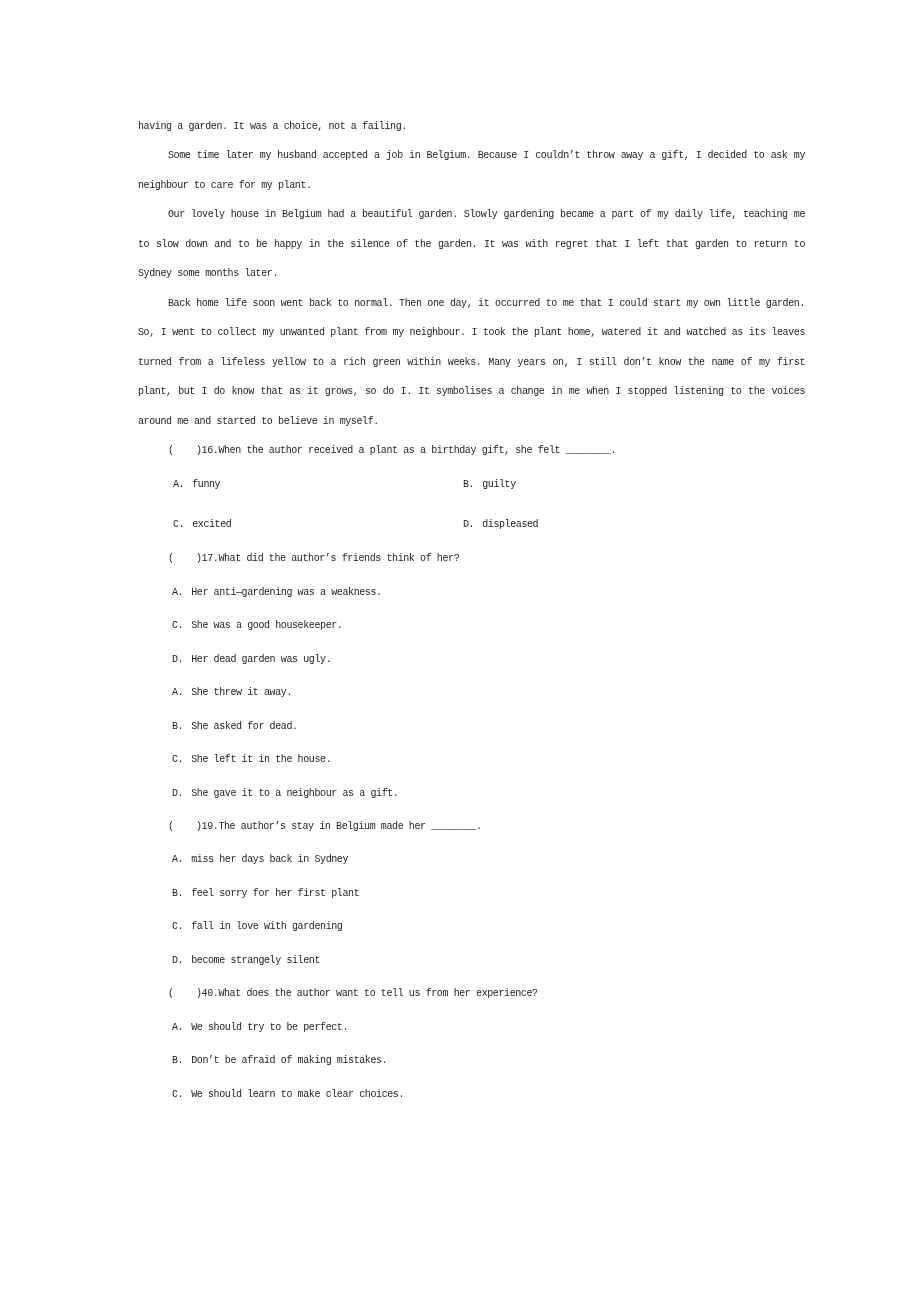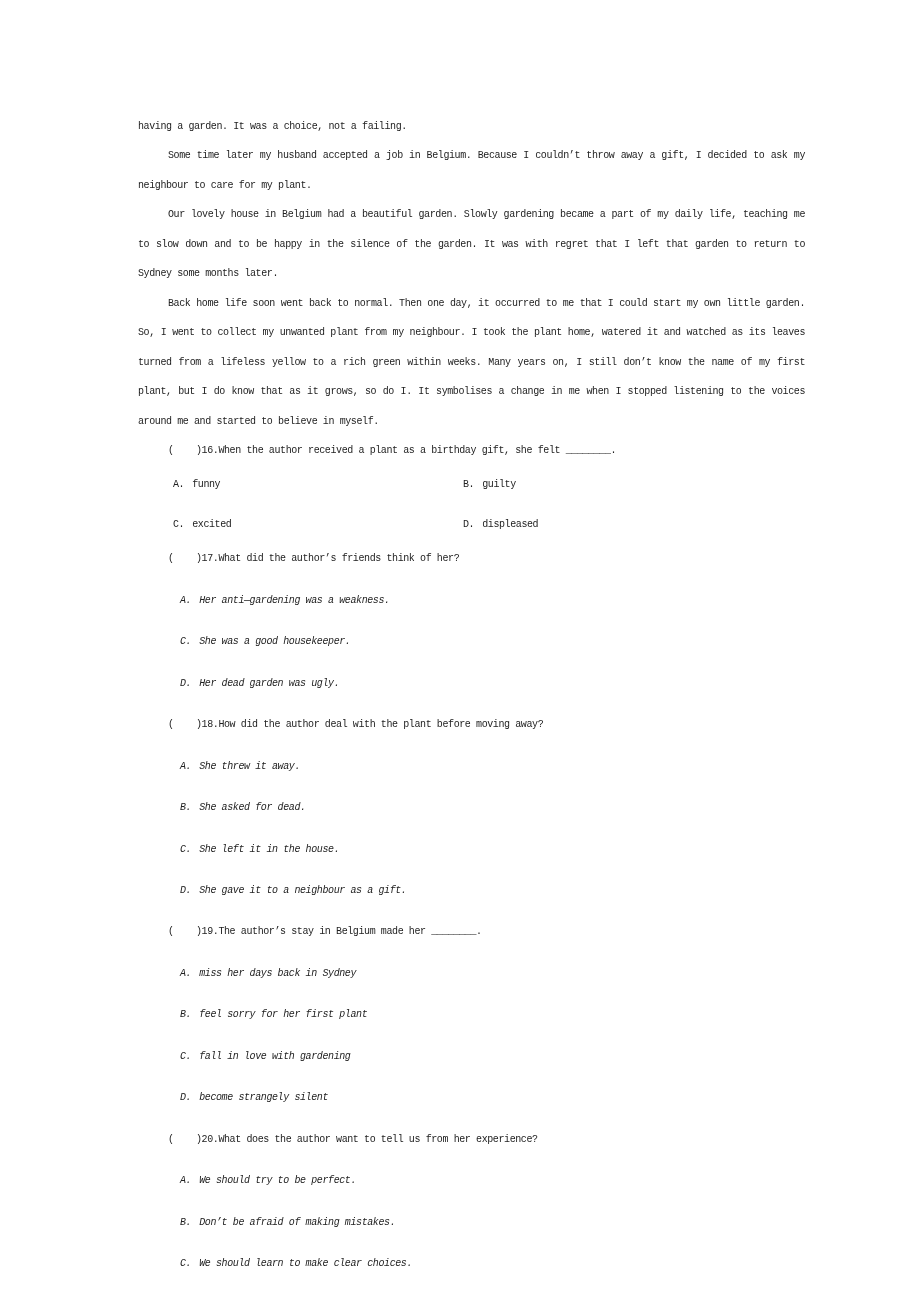--- a/index.html
+++ b/index.html
@@ -36,23 +36,22 @@
     margin: 0;
   }
   .q-line {
     margin: 0;
     padding-left: 30px;
   }
   .answer-box {
     white-space: pre;
   }
   .opt-list .opt {
-    margin: 12px;
+    margin: 4px;
     padding-left: 30px;
-    font-style: italic;
   }
   .opt-grid {
     display: grid;
     grid-template-columns: 290px 1fr;
     padding-left: 30px;
   }
   .opt-grid .opt {
     margin: 5px;
     padding-left: 0;
   }
@@ -82,39 +81,38 @@
       </div>
       <div class="question-block">
         <p class="q-line"><span class="answer-box">(    )</span><span>17.</span><span>What did the author’s friends think of her?</span></p>
         <div class="opt-list">
           <p class="opt"><span class="opt-label">A.</span><span class="opt-text">Her anti—gardening was a weakness.</span></p>
           <p class="opt"><span class="opt-label">C.</span><span class="opt-text">She was a good housekeeper.</span></p>
           <p class="opt"><span class="opt-label">D.</span><span class="opt-text">Her dead garden was ugly.</span></p>
         </div>
       </div>
       <div class="question-block">
-        <p class="q-line"><span class="answer-box">(    )</span><span>18.</span><span>How did the author deal with the plant before moving away?</span></p>
         <div class="opt-list">
           <p class="opt"><span class="opt-label">A.</span><span class="opt-text">She threw it away.</span></p>
           <p class="opt"><span class="opt-label">B.</span><span class="opt-text">She asked for dead.</span></p>
           <p class="opt"><span class="opt-label">C.</span><span class="opt-text">She left it in the house.</span></p>
           <p class="opt"><span class="opt-label">D.</span><span class="opt-text">She gave it to a neighbour as a gift.</span></p>
         </div>
       </div>
       <div class="question-block">
         <p class="q-line"><span class="answer-box">(    )</span><span>19.</span><span>The author’s stay in Belgium made her ________.</span></p>
         <div class="opt-list">
           <p class="opt"><span class="opt-label">A.</span><span class="opt-text">miss her days back in Sydney</span></p>
           <p class="opt"><span class="opt-label">B.</span><span class="opt-text">feel sorry for her first plant</span></p>
           <p class="opt"><span class="opt-label">C.</span><span class="opt-text">fall in love with gardening</span></p>
           <p class="opt"><span class="opt-label">D.</span><span class="opt-text">become strangely silent</span></p>
         </div>
       </div>
       <div class="question-block">
-        <p class="q-line"><span class="answer-box">(    )</span><span>20.</span><span>What does the author want to tell us from her experience?</span></p>
+        <p class="q-line"><span class="answer-box">(    )</span><span>40.</span><span>What does the author want to tell us from her experience?</span></p>
         <div class="opt-list">
           <p class="opt"><span class="opt-label">A.</span><span class="opt-text">We should try to be perfect.</span></p>
           <p class="opt"><span class="opt-label">B.</span><span class="opt-text">Don’t be afraid of making mistakes.</span></p>
           <p class="opt"><span class="opt-label">C.</span><span class="opt-text">We should learn to make clear choices.</span></p>
         </div>
       </div>
     </div>
 </div>
 
 </body></html>

